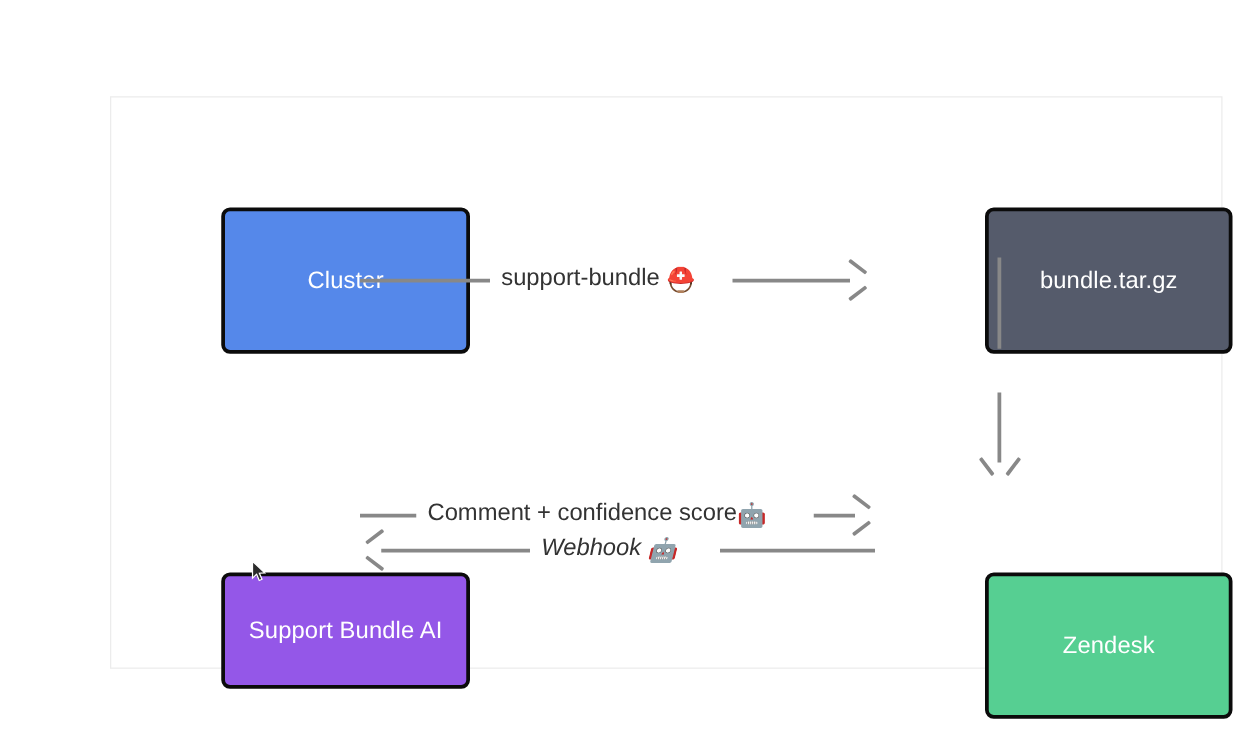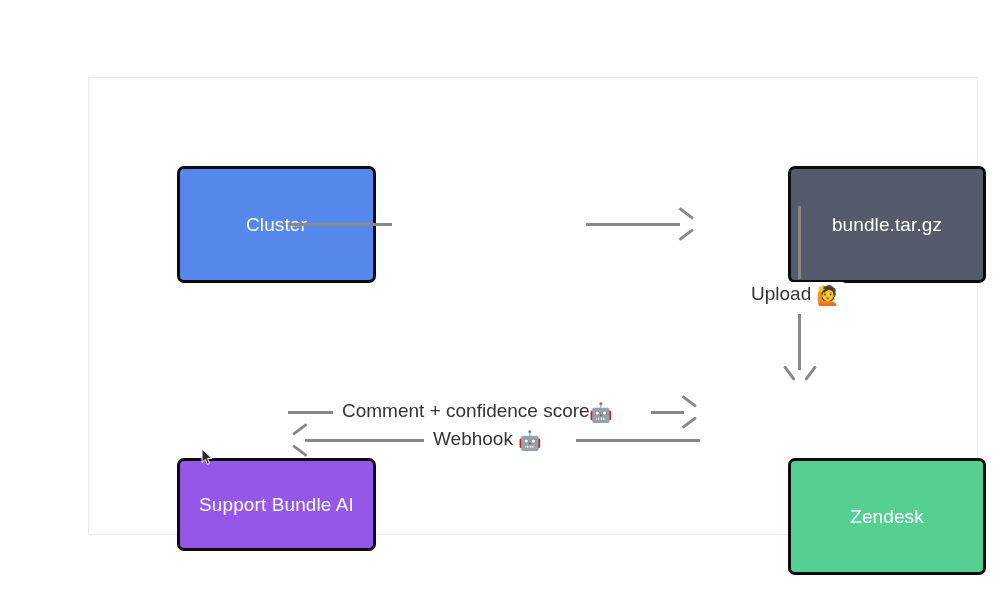--- a/index.html
+++ b/index.html
@@ -138,40 +138,40 @@
     <span class="node-label">Support Bundle AI</span>
   </div>
 
   <div class="node" id="node-zendesk" style="background:#56cf92">
     <span class="node-label">Zendesk</span>
   </div>
 
   <div class="edge-line h-line" style="left:199px; top:145px; width:104px;"></div>
   <div class="edge-line h-line" style="left:497px; top:145px; width:94px;"></div>
   <div class="arrowhead arrow-right" style="left:585px; top:135px;"></div>
+  <div class="edge-label" style="left:308px; top:133px;">
+    <span>support-bundle</span>
+    <span class="emoji">⛑️</span>
+  </div>
 
   <div class="edge-line v-line" style="left:709px; top:128px; width:3px; height:73px;"></div>
   <div class="edge-line v-line" style="left:709px; top:236px; width:3px; height:56px;"></div>
   <div class="arrowhead arrow-down" style="left:700px; top:283px;"></div>
-  <div class="edge-label" style="left:658px; top:204px;">
-    <span>Upload</span>
-    <span class="emoji">🙋</span>
-  </div>
 
   <div class="edge-line h-line" style="left:199px; top:333px; width:45px;"></div>
   <div class="edge-line h-line" style="left:562px; top:333px; width:33px;"></div>
   <div class="arrowhead arrow-right" style="left:588px; top:323px;"></div>
   <div class="edge-label" style="left:249px; top:321px;text-align:right;">
     <span>Comment + confidence score</span><span class="emoji">🤖</span>
   </div>
 
   <div class="arrowhead arrow-left" style="left:201px; top:351px;"></div>
   <div class="edge-line h-line" style="left:216px; top:361px; width:119px;"></div>
   <div class="edge-line h-line" style="left:487px; top:361px; width:124px;"></div>
-  <div class="edge-label" style="left:340px; top:349px;">
+  <div class="edge-label" style="left:340px; top:349px;font-style:italic;">
     <span>Webhook</span>
     <span class="emoji">🤖</span>
   </div>
 
 </div>
 
 <svg id="mouse-cursor" viewBox="0 0 12 18" xmlns="http://www.w3.org/2000/svg">
   <path d="M1 1 L1 14.5 L4.3 11.4 L6.4 16.4 L8.6 15.4 L6.5 10.6 L10.8 10.3 Z" fill="#2b2b2b" stroke="#ffffff" stroke-width="1"></path>
 </svg>
 

